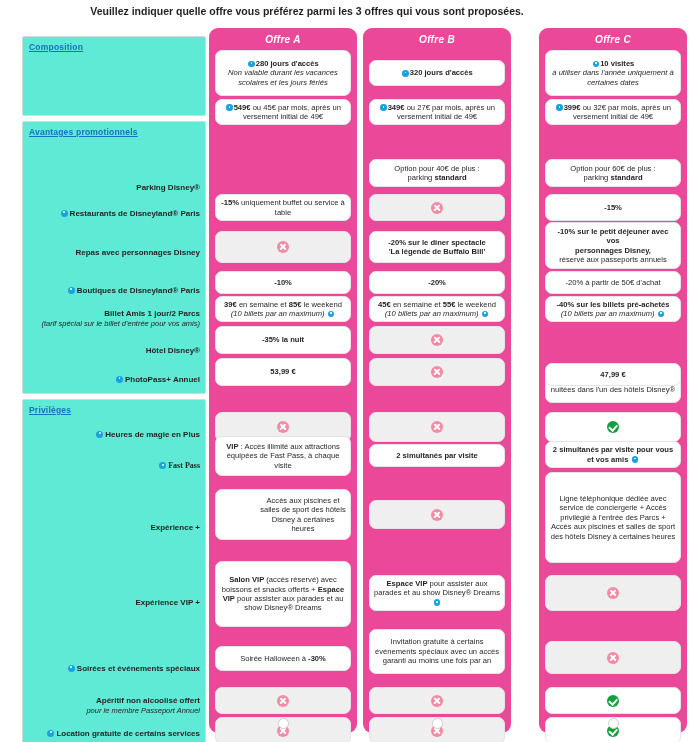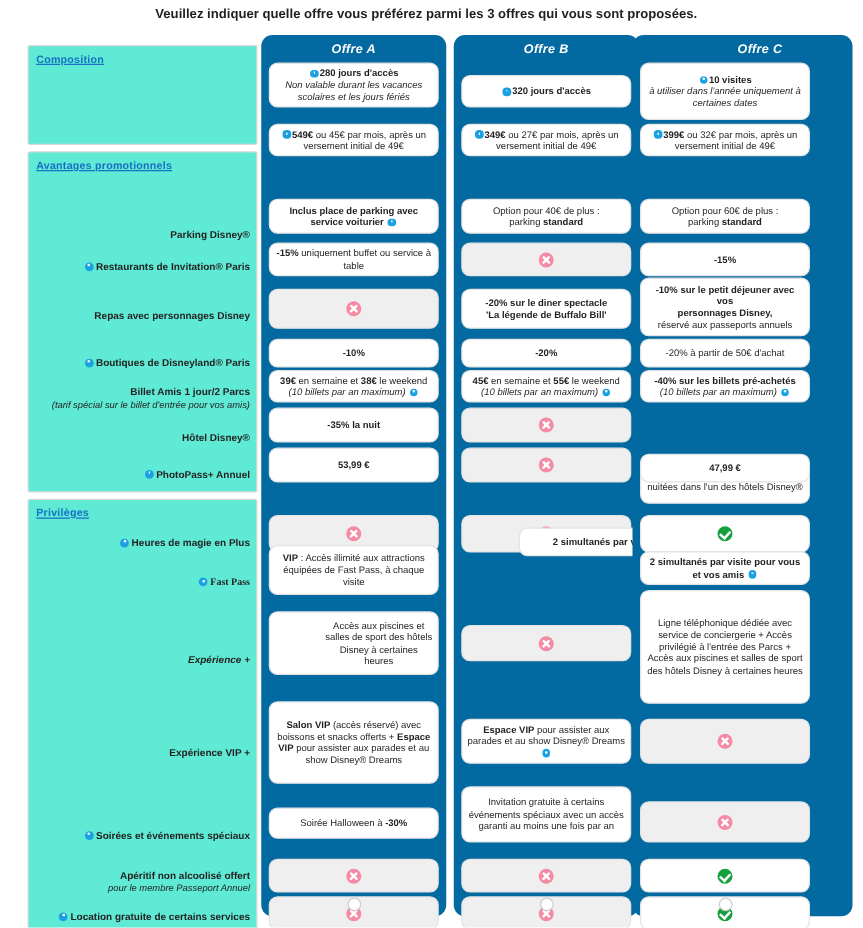--- a/index.html
+++ b/index.html
@@ -3,21 +3,21 @@
 <meta charset="utf-8">
 <style>
   html,body{margin:0;padding:0;}
   body{
     width:690px;height:742px;background:#fff;
     font-family:"Liberation Sans", sans-serif;
     color:#231f20;overflow:hidden;position:relative;
   }
   .page-title{
     position:absolute;left:0;top:5px;width:614px;text-align:center;
-    font-size:10.5px;font-weight:bold;color:#231f20;margin-left:34px;
+    font-size:10.5px;font-weight:bold;color:#231f20;
   }
 
   
   .left-col{position:absolute;left:22px;top:36px;width:184px;}
   .panel{
     background:#5eead4;border:1px solid #d8d8d8;border-radius:2px;
     box-sizing:border-box;width:184px;position:relative;
   }
   .panel-title{
     position:absolute;left:6px;top:5px;
@@ -35,26 +35,26 @@
     background:#1ba1e2;position:relative;vertical-align:middle;
     margin-right:2px;margin-bottom:1px;
   }
   .ico-i::after{
     content:"";position:absolute;left:2.6px;top:1.6px;
     width:1.8px;height:1.8px;border-radius:50%;background:#fff;
   }
 
   
   .offer-col{
-    position:absolute;top:28px;background:#0369a1;border-radius:9px;
+    position:absolute;top:28px;background:#ec4899;border-radius:9px;
     width:148px;
   }
   .offer-col.a{left:209px;}
   .offer-col.b{left:363px;}
-  .offer-col.c{left:506px;padding-left:28px;}
+  .offer-col.c{left:539px;}
   .offer-head{
     text-align:center;font-size:10px;font-style:italic;font-weight:bold;
     color:#fff;padding-top:6px;height:14px;letter-spacing:.3px;
   }
   .cell{
     position:absolute;left:6px;width:136px;box-sizing:border-box;
     background:#fff;border-radius:7px;border:1px solid #e4e4e4;
     font-size:7.6px;line-height:9.4px;color:#231f20;
     text-align:center;display:flex;align-items:center;justify-content:center;
     padding:2px 4px;
@@ -106,21 +106,21 @@
   </div>
 
   <div class="panel" style="position:absolute;left:0;top:85px;height:273px;">
     <div class="panel-title">Avantages promotionnels</div>
 
     <div class="rowlabel" style="top:61px;width:178px;">
       <span>Parking Disney®</span>
     </div>
 
     <div class="rowlabel" style="top:87px;width:178px;">
-      <span class="ico-i"></span><span>Restaurants de Invitation® Paris</span>
+      <span class="ico-i"></span><span>Restaurants de Disneyland® Paris</span>
     </div>
 
     <div class="rowlabel" style="top:126px;width:178px;">
       <span>Repas avec personnages Disney</span>
     </div>
 
     <div class="rowlabel" style="top:164px;width:178px;">
       <span class="ico-i"></span><span>Boutiques de Disneyland® Paris</span>
     </div>
 
@@ -142,21 +142,21 @@
     <div class="panel-title">Privilèges</div>
 
     <div class="rowlabel" style="top:30px;width:178px;">
       <span class="ico-i"></span><span>Heures de magie en Plus</span>
     </div>
 
     <div class="rowlabel" style="top:61px;width:178px;font-family:Liberation Serif, serif;">
       <span class="ico-i"></span><span>Fast Pass</span>
     </div>
 
-    <div class="rowlabel" style="top:123px;width:178px;font-style:italic;">
+    <div class="rowlabel" style="top:123px;width:178px;">
       <span>Expérience +</span>
     </div>
 
     <div class="rowlabel" style="top:198px;width:178px;">
       <span>Expérience VIP +</span>
     </div>
 
     <div class="rowlabel" style="top:264px;width:178px;">
       <span class="ico-i"></span><span>Soirées et événements spéciaux</span>
     </div>
@@ -168,57 +168,51 @@
 
     <div class="rowlabel" style="top:329px;width:178px;">
       <span class="ico-i"></span><span>Location gratuite de certains services</span>
     </div>
   </div>
 </div>
 
 <div class="offer-col a" style="height:705px;">
   <div class="offer-head">Offre A</div>
 
-  <div class="cell" style="top:22px;height:36px;flex-direction:column;">
+  <div class="cell" style="top:22px;height:46px;flex-direction:column;">
     <div>
       <span class="ci"></span><b>280 jours d'accès</b>
     </div>
     <div class="it">Non valable durant les vacances scolaires et les jours fériés</div>
   </div>
 
   <div class="cell" style="top:71px;height:26px;">
     <div>
       <span class="ci"></span><b>549€</b><span> ou 45€ par mois, après un versement initial de 49€</span>
     </div>
   </div>
 
-  <div class="cell" style="top:131px;height:28px;">
-    <div>
-      <b>Inclus place de parking avec service voiturier</b>
-      <span class="ci"></span>
-    </div>
-  </div>
 
   <div class="cell" style="top:166px;height:27px;">
     <div>
       <b>-15%</b><span> uniquement buffet ou service à table</span>
     </div>
   </div>
 
   <div class="cell empty" style="top:203px;height:32px;">
     <span class="icon-x"></span>
   </div>
 
   <div class="cell" style="top:243px;height:23px;">
     <b>-10%</b>
   </div>
 
   <div class="cell" style="top:268px;height:26px;flex-direction:column;">
     <div>
-      <b>39€</b><span> en semaine et </span><b>38€</b><span> le weekend</span>
+      <b>39€</b><span> en semaine et </span><b>85€</b><span> le weekend</span>
     </div>
     <div>
       <i>(10 billets par an maximum)</i>
       <span class="ci"></span>
     </div>
   </div>
 
   <div class="cell" style="top:298px;height:28px;">
     <b>-35% la nuit</b>
   </div>
@@ -314,21 +308,21 @@
   </div>
 
   <div class="cell empty" style="top:330px;height:28px;">
     <span class="icon-x"></span>
   </div>
 
   <div class="cell empty" style="top:384px;height:30px;">
     <span class="icon-x"></span>
   </div>
 
-  <div class="cell" style="top:394px;height:23px;margin-left:46px;">
+  <div class="cell" style="top:416px;height:23px;">
     <b>2 simultanés par visite</b>
   </div>
 
   <div class="cell empty" style="top:472px;height:29px;">
     <span class="icon-x"></span>
   </div>
 
   <div class="cell" style="top:547px;height:36px;">
     <div>
       <b>Espace VIP</b><span> pour assister aux parades et au show Disney® Dreams</span>

